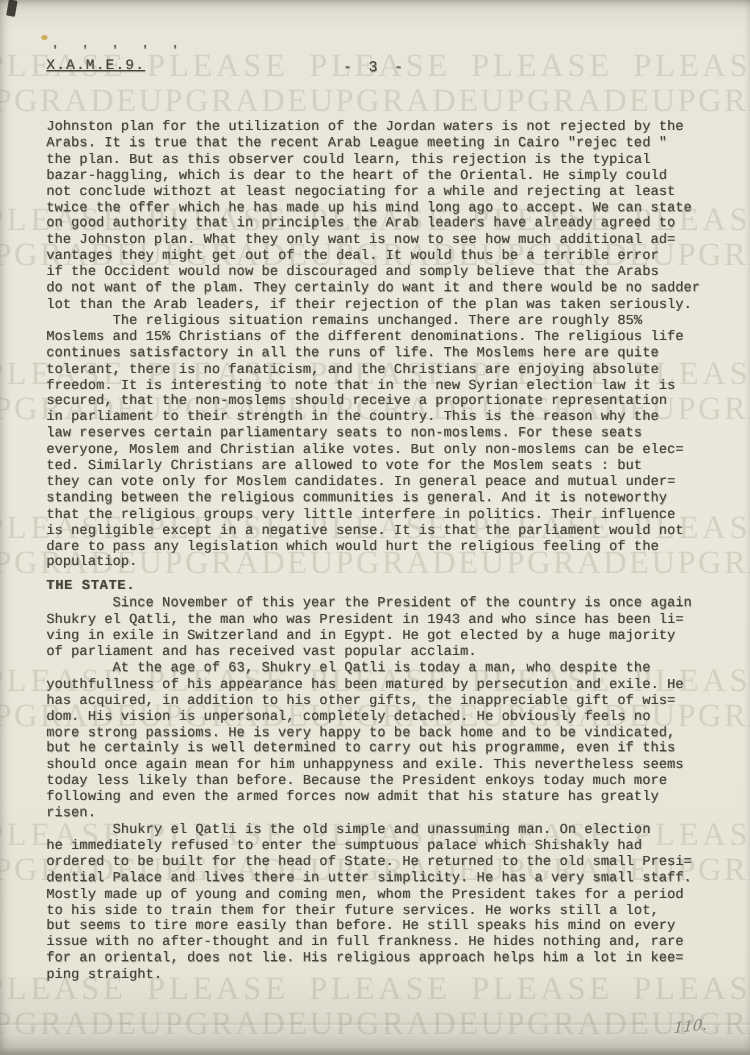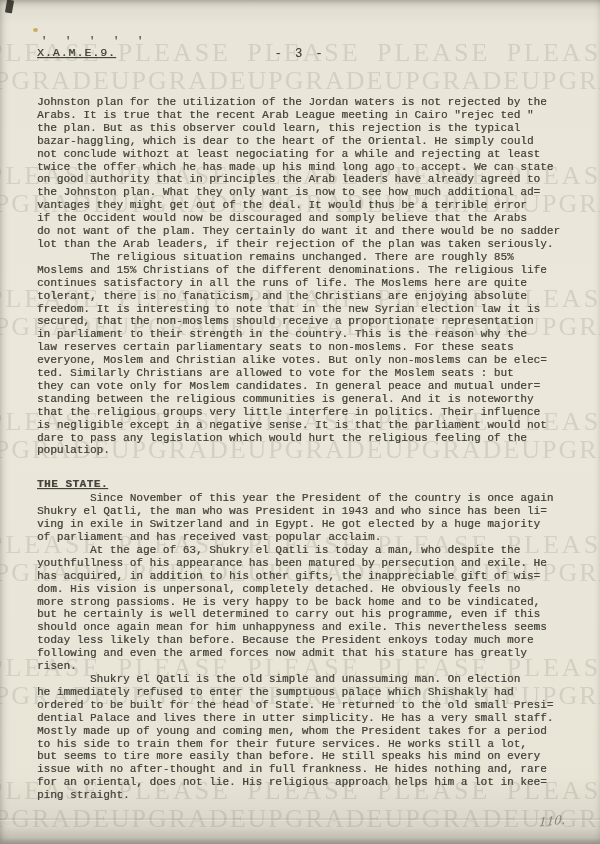--- a/index.html
+++ b/index.html
@@ -46,23 +46,23 @@
   .page-num {
     position:absolute; top:47px; left:0; right:0;
     text-align:center; font-size:12px; letter-spacing:3px;
   }
   .text-block { position:absolute; top:96px; left:37px; right:36px; }
   .para {
     margin:0; white-space:pre;
     font-size:11px; line-height:12.9px; letter-spacing:0.02px;
   }
   .heading {
-    margin:21px 0 1px 0; width:-moz-fit-content; width:fit-content;
+    margin:6px 0 1px 0; width:-moz-fit-content; width:fit-content;
     font-size:11px; line-height:12.9px; font-weight:bold;
-    text-decoration:underline; letter-spacing:0.5px;
+    letter-spacing:0.5px;
   }
   .pencil-num {
     position:absolute; right:34px; bottom:16px;
     font-family:"DejaVu Serif", serif; font-style:italic;
     font-size:12px; color: var(--pencil,#87847a);
     transform: rotate(-6deg) skewX(-10deg);
   }
   
   .corner-mark {
     position:absolute; top:0; left:6px; width:7px; height:13px;

